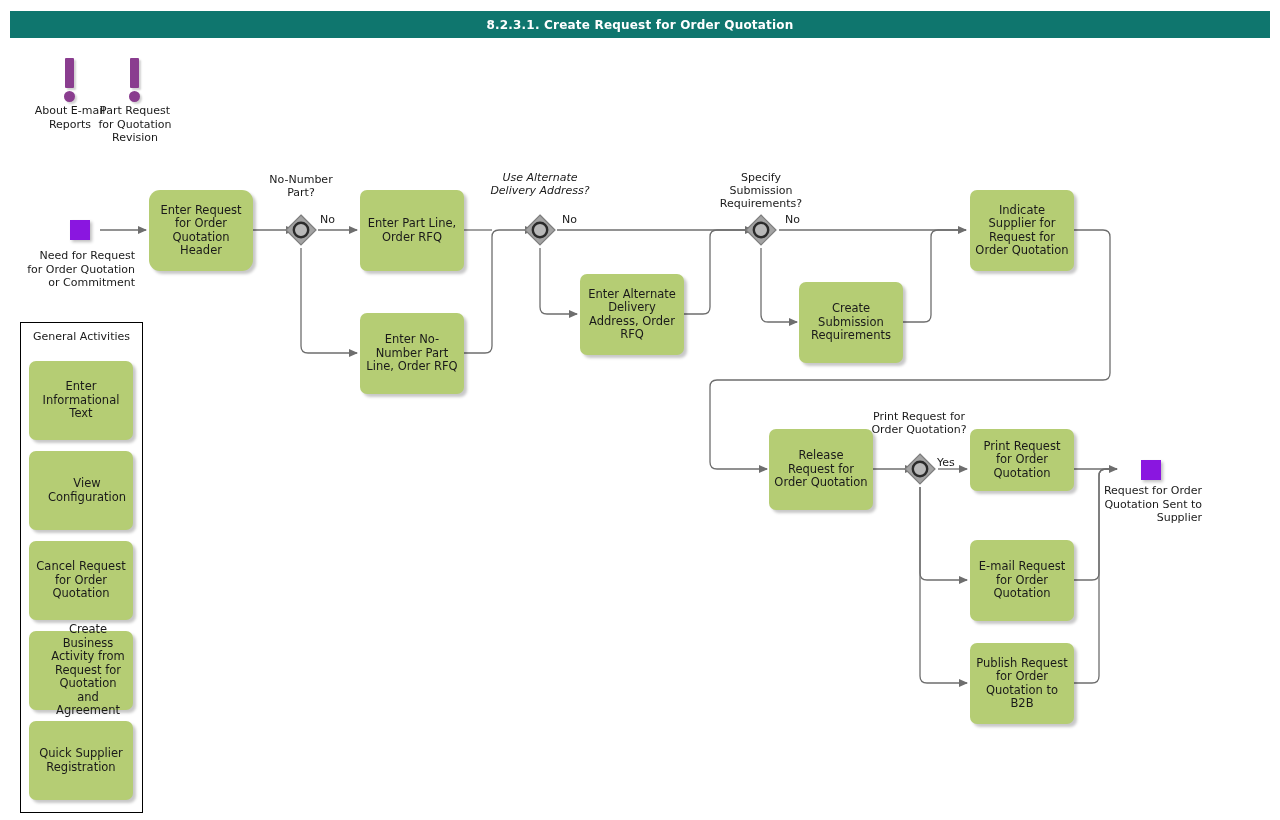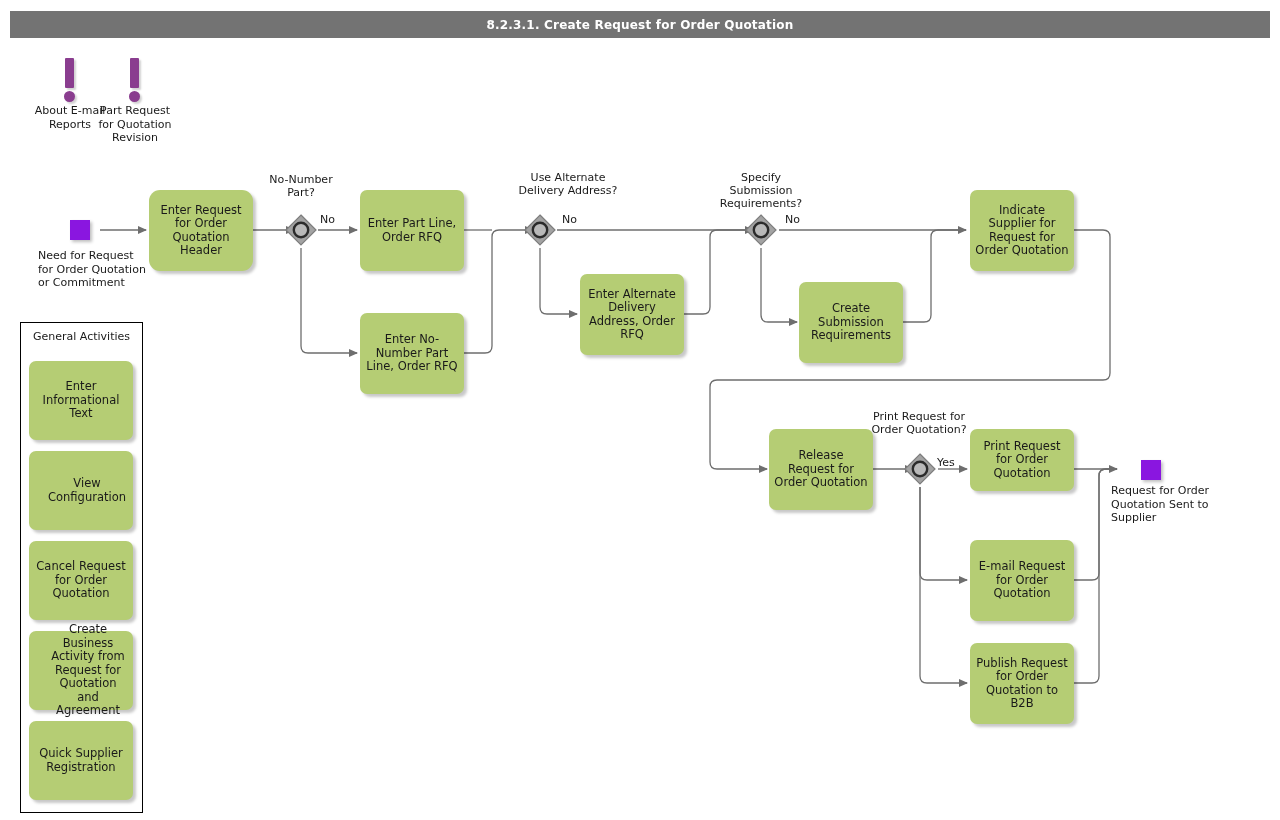--- a/index.html
+++ b/index.html
@@ -6,21 +6,21 @@
   body{
     width:1280px;height:820px;background:#ffffff;
     font-family:"DejaVu Sans", sans-serif;
     position:relative;overflow:hidden;
   }
   #canvas{position:absolute;left:0;top:0;width:1280px;height:820px;}
   svg.wires{position:absolute;left:0;top:0;width:1280px;height:820px;pointer-events:none;}
 
   .titlebar{
     position:absolute;left:10px;top:11px;width:1260px;height:27px;
-    background:#737373;color:#ffffff;
+    background:#0f766e;color:#ffffff;
     font-size:12px;font-weight:bold;
     display:flex;align-items:center;justify-content:center;
     letter-spacing:0.2px;
   }
 
   
   .task{
     position:absolute;
     background:#b5cd74;
     border-radius:7px;
@@ -31,21 +31,21 @@
     padding:2px 5px;
     box-sizing:border-box;
   }
 
   
   .event{
     position:absolute;width:20px;height:20px;background:#8a16e0;
     box-shadow:2px 2px 3px rgba(0,0,0,0.25);
   }
   .event-label{
-    position:absolute;text-align:left;font-size:11px;line-height:13.5px;color:#1a1a1a;margin-left:13px;
+    position:absolute;text-align:right;font-size:11px;line-height:13.5px;color:#1a1a1a;
   }
 
   
   .gateway{position:absolute;width:36px;height:36px;}
   .gw-label{
     position:absolute;text-align:center;font-size:11px;line-height:13px;color:#1a1a1a;
   }
   .flow-label{
     position:absolute;font-size:11px;color:#1a1a1a;line-height:13px;
   }
@@ -189,21 +189,21 @@
   <div class="gw-label" style="left:261px;top:173px;width:80px;">No-Number Part?</div>
   <div class="gateway" style="left:283px;top:212px;">
     <svg width="36" height="36" viewBox="0 0 36 36">
       <polygon points="18,3 33,18 18,33 3,18" fill="#a3a3a3" stroke="#7d7d7d" stroke-width="1.2"></polygon>
       <polygon points="18,1 31,14 18,27 5,14" fill="#9e9e9e" opacity="0"></polygon>
       <circle cx="18" cy="18" r="7.2" fill="#b9b9b9" stroke="#2b2b2b" stroke-width="2.4"></circle>
     </svg>
   </div>
   <div class="flow-label" style="left:320px;top:213px;">No</div>
 
-  <div class="gw-label" style="left:518px;top:171px;width:100px;">Use Alternate Delivery Address?</div>
+  <div class="gw-label" style="left:490px;top:171px;width:100px;font-style:italic;">Use Alternate Delivery Address?</div>
   <div class="gateway" style="left:522px;top:212px;">
     <svg width="36" height="36" viewBox="0 0 36 36">
       <polygon points="18,3 33,18 18,33 3,18" fill="#a3a3a3" stroke="#7d7d7d" stroke-width="1.2"></polygon>
       <circle cx="18" cy="18" r="7.2" fill="#b9b9b9" stroke="#2b2b2b" stroke-width="2.4"></circle>
     </svg>
   </div>
   <div class="flow-label" style="left:562px;top:213px;">No</div>
 
   <div class="gw-label" style="left:708px;top:171px;width:106px;">Specify Submission Requirements?</div>
   <div class="gateway" style="left:743px;top:212px;">

